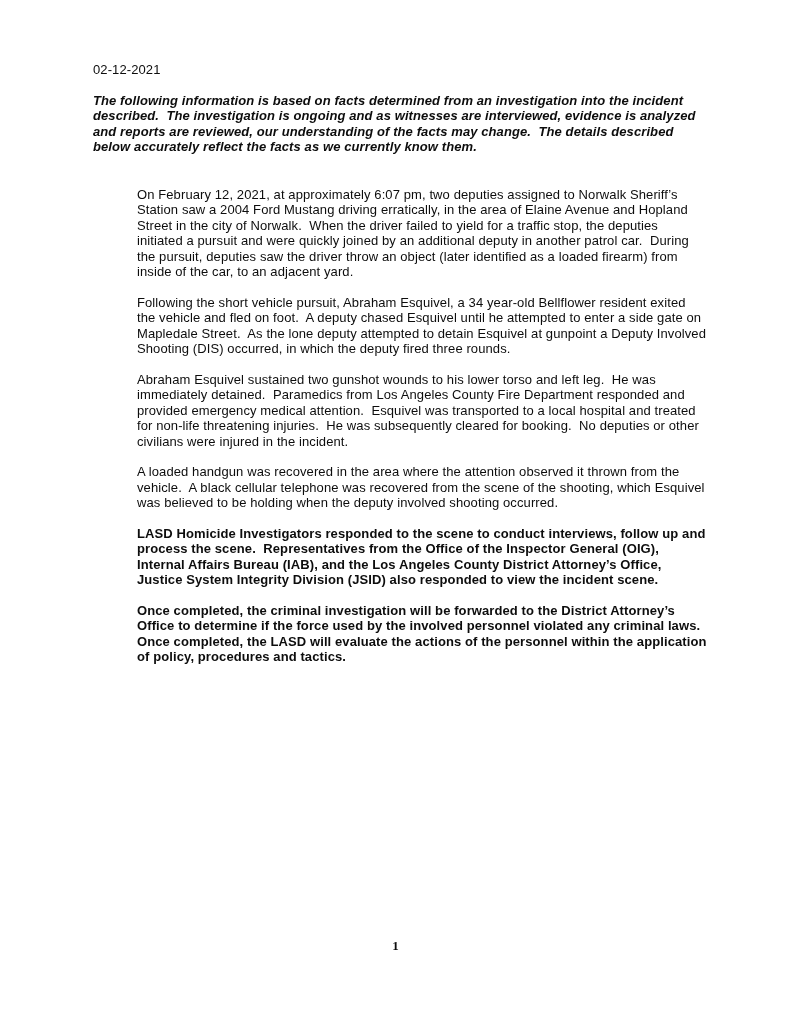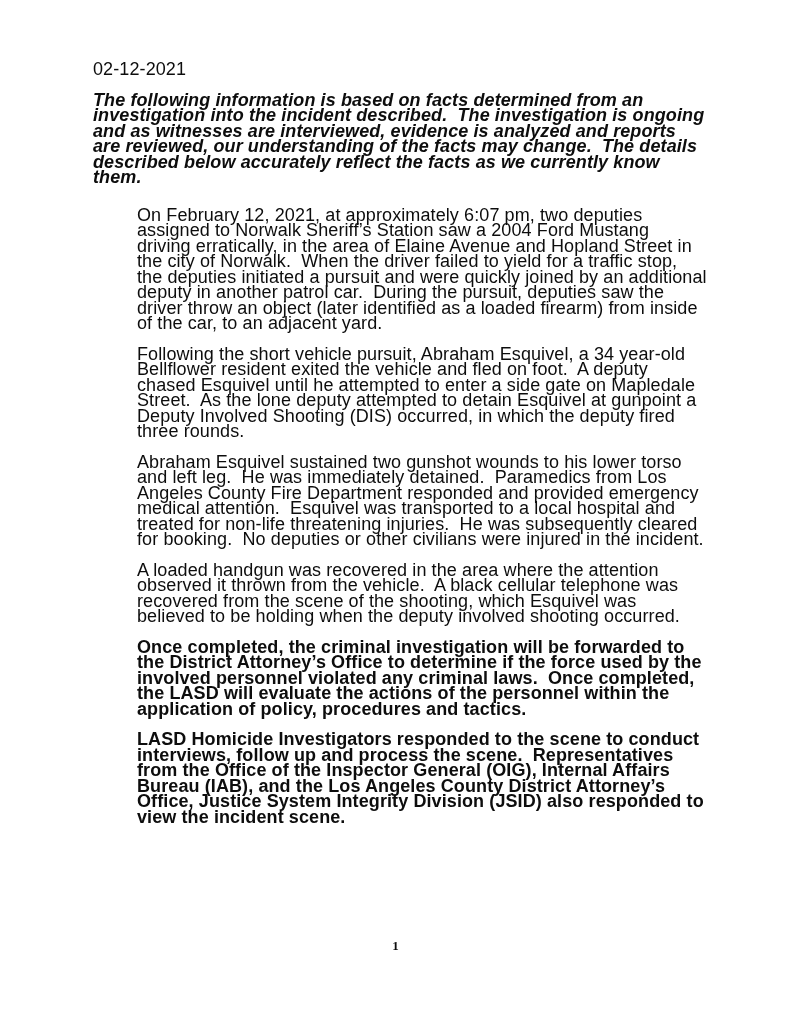--- a/index.html
+++ b/index.html
@@ -17,38 +17,38 @@
     color: #0d0d0d;
     -webkit-font-smoothing: antialiased;
   }
   .content {
     position: absolute;
     left: 93px;
     top: 62px;
     width: 614px;
   }
   .doc-text {
-    font-size: 18px;
+    font-size: 13px;
     line-height: 15.5px;
     letter-spacing: 0.1px;
     white-space: pre-wrap;
     margin: 0;
   }
   .date-line {
     margin-bottom: 15px;
     font-weight: 500;
   }
   .title-line {
     font-weight: bold;
     margin-bottom: 22px;
   }
   .disclaimer {
     font-weight: bold;
     font-style: italic;
-    margin-bottom: 22px;
+    margin-bottom: 32px;
   }
   .para {
     margin-bottom: 15px;
     margin-left: 44px;
   }
   .para.bold {
     font-weight: bold;
   }
   .page-number {
     position: absolute;
@@ -73,19 +73,19 @@
     <p class="doc-text disclaimer">The following information is based on facts determined from an investigation into the incident described.  The investigation is ongoing and as witnesses are interviewed, evidence is analyzed and reports are reviewed, our understanding of the facts may change.  The details described below accurately reflect the facts as we currently know them.</p>
 
     <p class="doc-text para">On February 12, 2021, at approximately 6:07 pm, two deputies assigned to Norwalk Sheriff’s Station saw a 2004 Ford Mustang driving erratically, in the area of Elaine Avenue and Hopland Street in the city of Norwalk.  When the driver failed to yield for a traffic stop, the deputies initiated a pursuit and were quickly joined by an additional deputy in another patrol car.  During the pursuit, deputies saw the driver throw an object (later identified as a loaded firearm) from inside of the car, to an adjacent yard.</p>
 
     <p class="doc-text para">Following the short vehicle pursuit, Abraham Esquivel, a 34 year-old Bellflower resident exited the vehicle and fled on foot.  A deputy chased Esquivel until he attempted to enter a side gate on Mapledale Street.  As the lone deputy attempted to detain Esquivel at gunpoint a Deputy Involved Shooting (DIS) occurred, in which the deputy fired three rounds.</p>
 
     <p class="doc-text para">Abraham Esquivel sustained two gunshot wounds to his lower torso and left leg.  He was immediately detained.  Paramedics from Los Angeles County Fire Department responded and provided emergency medical attention.  Esquivel was transported to a local hospital and treated for non-life threatening injuries.  He was subsequently cleared for booking.  No deputies or other civilians were injured in the incident.</p>
 
     <p class="doc-text para">A loaded handgun was recovered in the area where the attention observed it thrown from the vehicle.  A black cellular telephone was recovered from the scene of the shooting, which Esquivel was believed to be holding when the deputy involved shooting occurred.</p>
 
+    <p class="doc-text para bold">LASD Homicide Investigators responded to the scene to conduct interviews, follow up and process the scene.  Representatives from the Office of the Inspector General (OIG), Internal Affairs Bureau (IAB), and the Los Angeles County District Attorney’s Office, Justice System Integrity Division (JSID) also responded to view the incident scene.</p>
+
     <p class="doc-text para bold">Once completed, the criminal investigation will be forwarded to the District Attorney’s Office to determine if the force used by the involved personnel violated any criminal laws.  Once completed, the LASD will evaluate the actions of the personnel within the application of policy, procedures and tactics.</p>
-
-    <p class="doc-text para bold">LASD Homicide Investigators responded to the scene to conduct interviews, follow up and process the scene.  Representatives from the Office of the Inspector General (OIG), Internal Affairs Bureau (IAB), and the Los Angeles County District Attorney’s Office, Justice System Integrity Division (JSID) also responded to view the incident scene.</p>
   </div>
 
   <div class="page-number">1</div>
 </div>
 
 </body></html>

